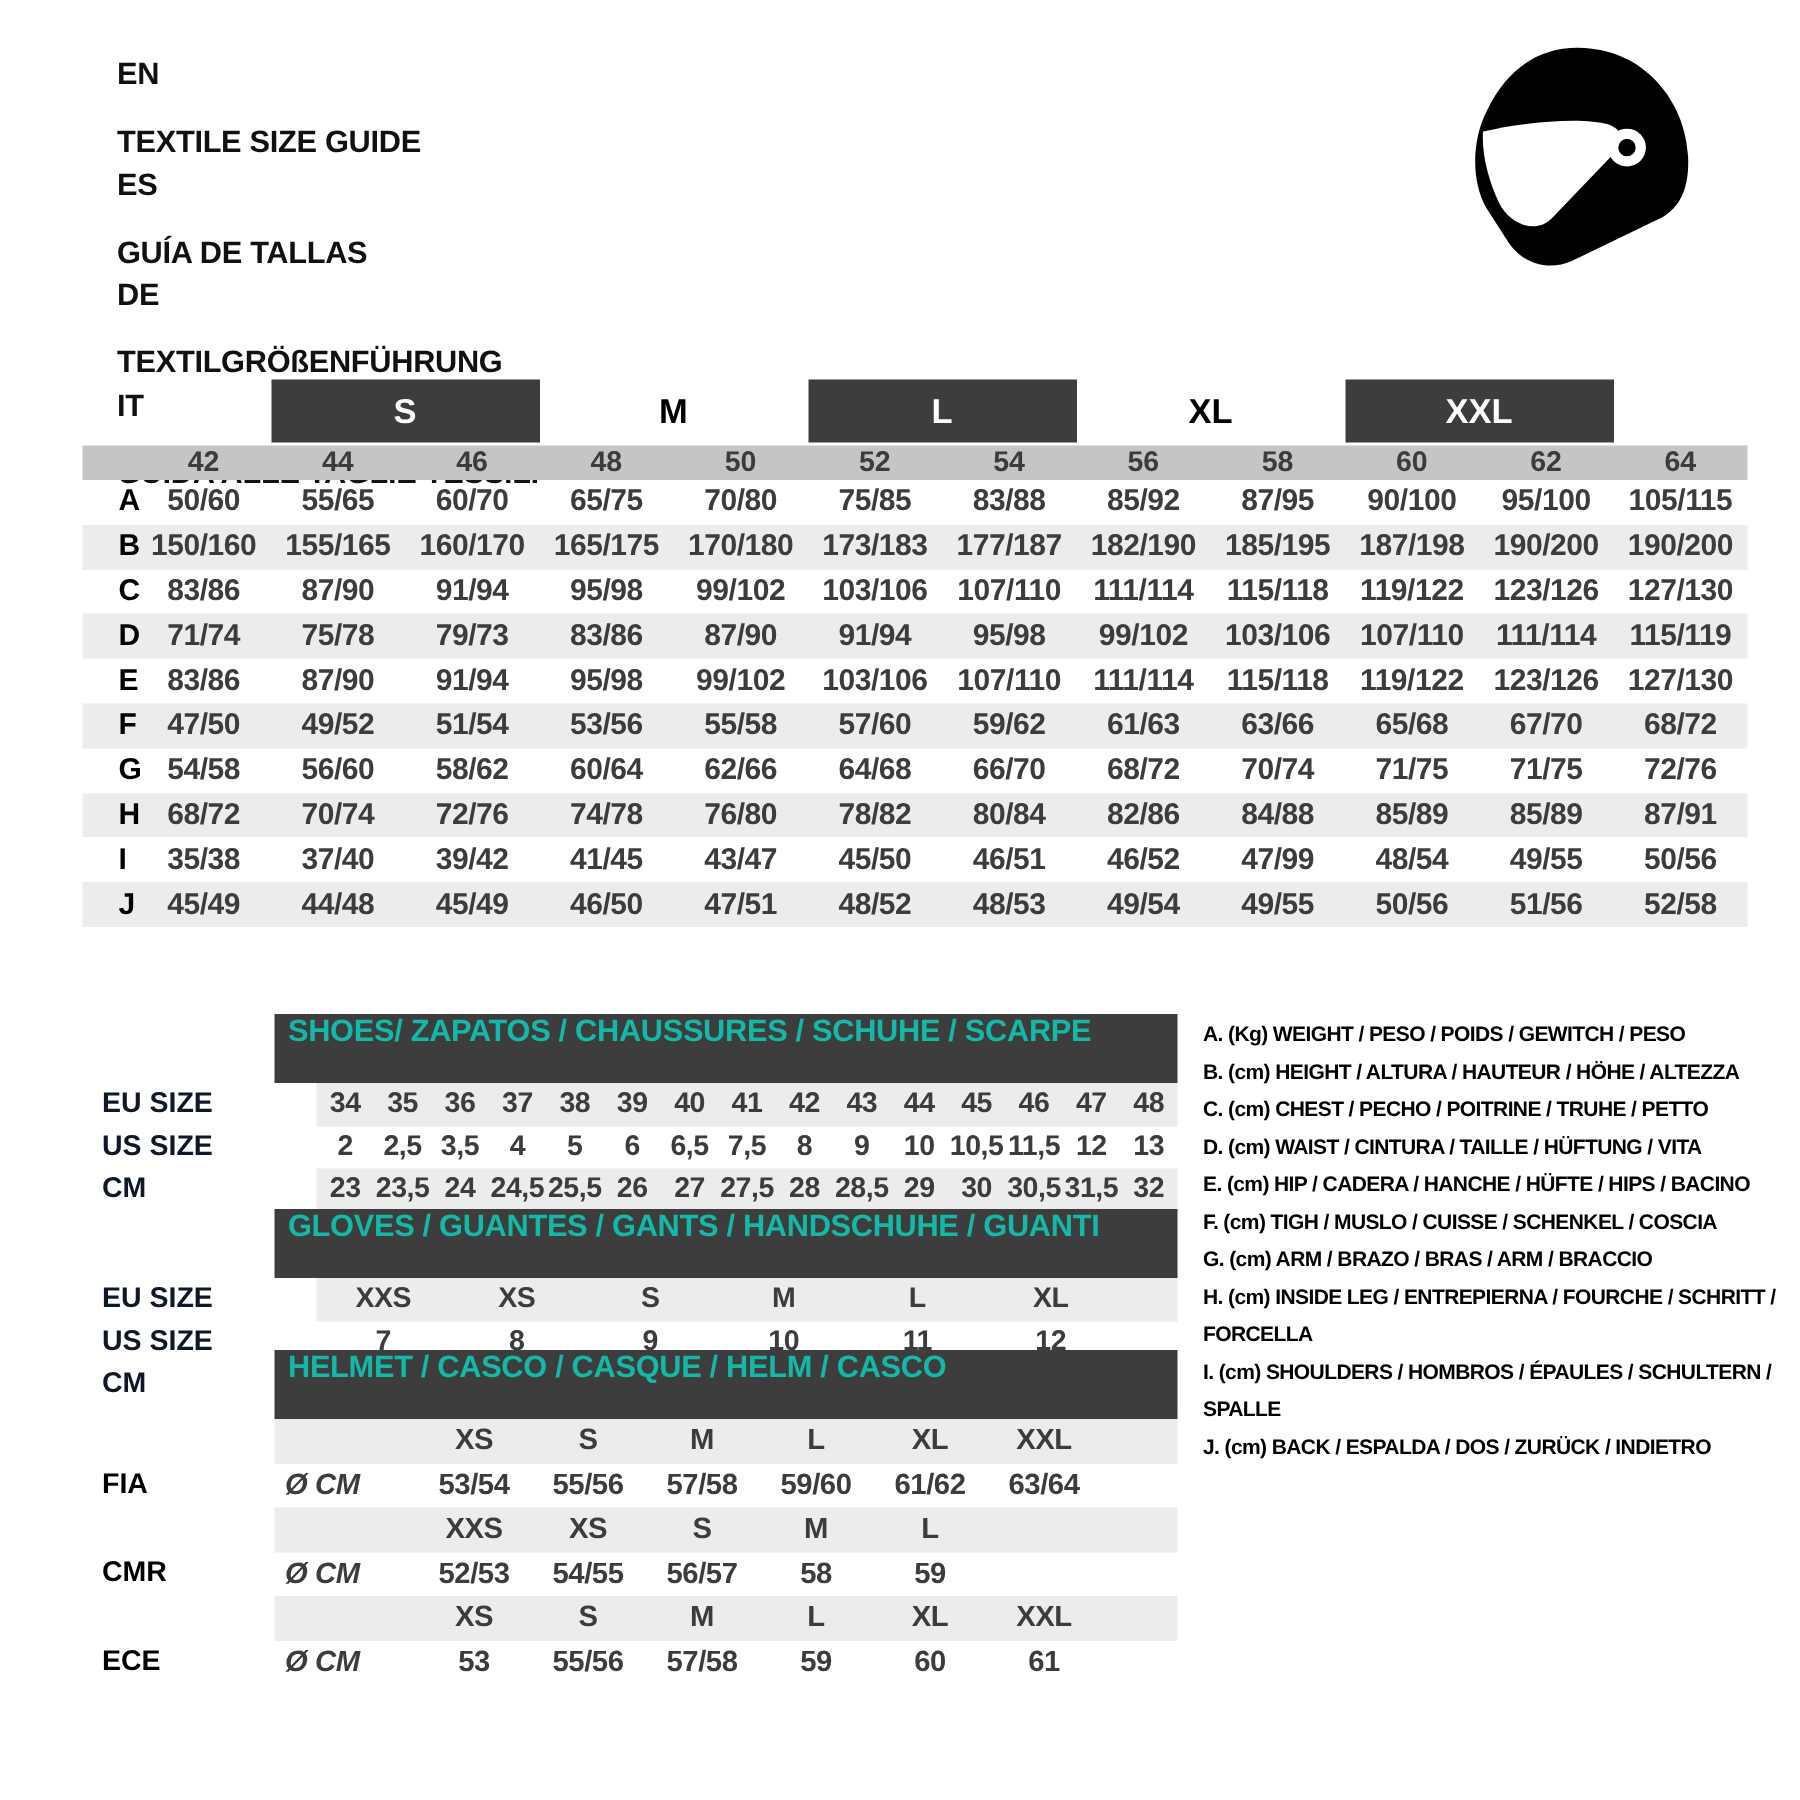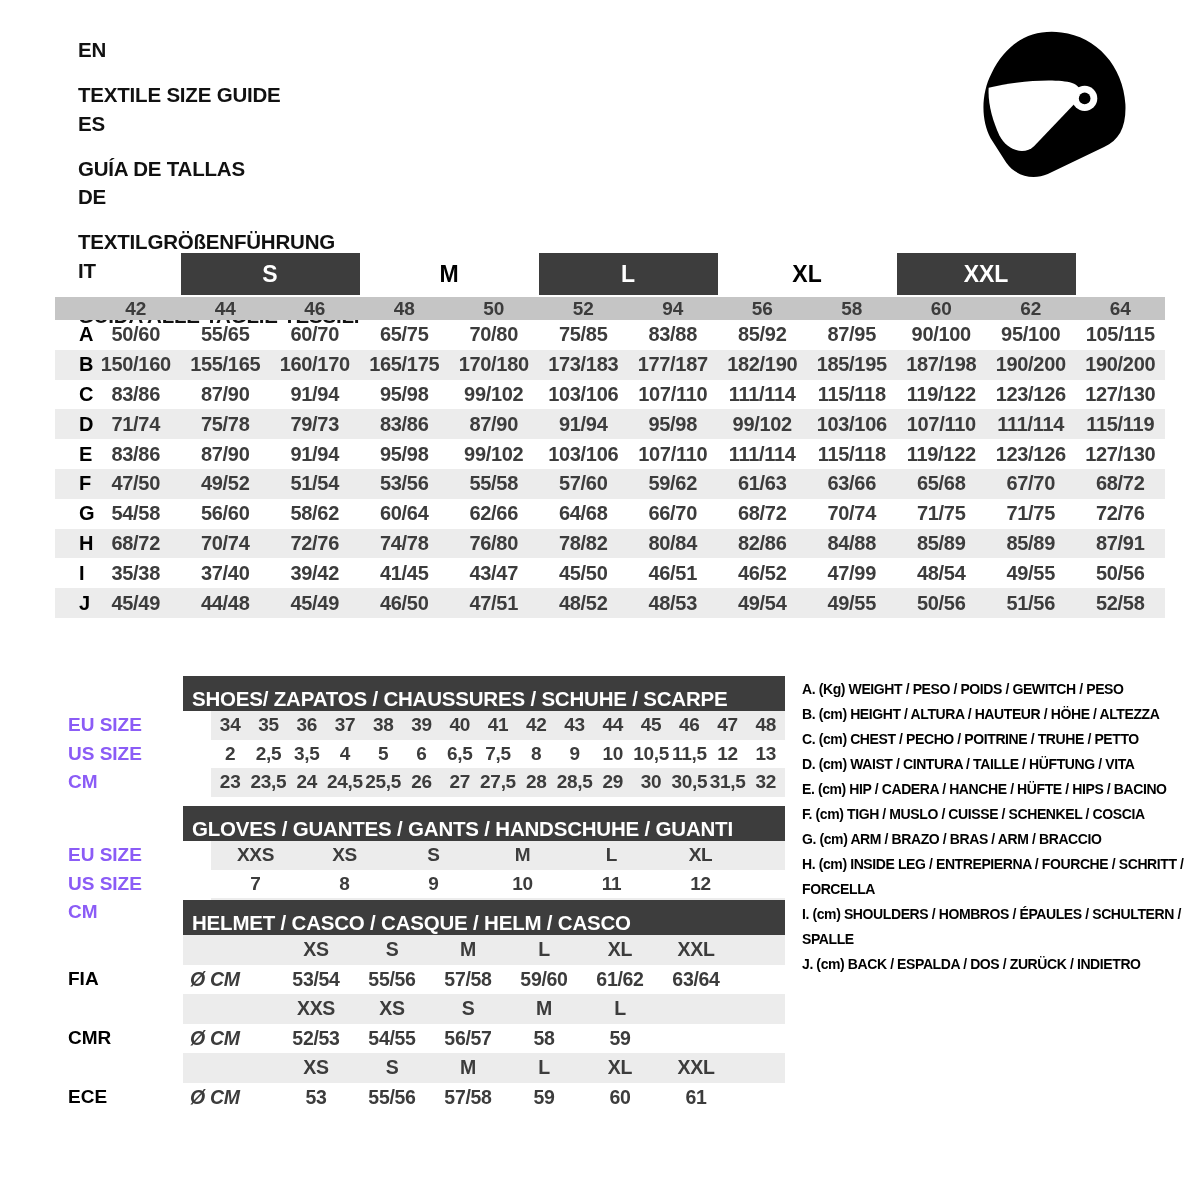--- a/index.html
+++ b/index.html
@@ -29,24 +29,24 @@
   .num-row{height:23px;background:#c5c5c5;align-items:center;text-align:center;font-size:19px;color:#3c3c3c;}
   .size-row{height:29.8px;align-items:center;text-align:center;font-size:20px;color:#3c3c3c;letter-spacing:-0.3px;}
   .size-row:nth-child(even){background:#ececec;}
   .row-letter{color:#000;text-align:left;padding-left:24px;}
 
   
   .block{position:absolute;left:68px;width:717px;}
   .shoes{top:676px;}
   .gloves{top:806px;}
   .helm{top:900px;}
-  .bar{margin-left:115px;height:35px;background:#3d3d3d;color:#ffffff;display:flex;align-items:flex-end;
+  .bar{margin-left:115px;height:46px;background:#3d3d3d;color:#14b8a6;display:flex;align-items:flex-start;
        padding-left:9px;font-size:20.5px;letter-spacing:-0.2px;}
   .strip-row{display:flex;height:28.5px;}
-  .strip-label{width:115px;display:flex;align-items:center;font-size:19px;color:#8b5cf6;}
+  .strip-label{width:115px;display:flex;align-items:center;font-size:19px;color:#0f172a;}
   .strip-cells{flex:1;display:grid;align-items:center;text-align:center;font-size:19px;color:#3c3c3c;letter-spacing:-0.3px;margin-left:28px;}
   .cols15{grid-template-columns:repeat(15,1fr);}
   .cols6{grid-template-columns:repeat(6,1fr);padding-right:40px;}
   .shoes .strip-row:nth-child(odd) .strip-cells,
   .gloves .strip-row:nth-child(odd) .strip-cells{background:#ececec;}
 
   .helm-row{display:flex;height:29.5px;}
   .helm-label{width:115px;display:flex;align-items:center;font-size:19px;color:#000;}
   .helm-cells{flex:1;display:grid;grid-template-columns:95px repeat(6,76px);align-items:center;
               text-align:center;font-size:19.5px;color:#3c3c3c;letter-spacing:-0.3px;}
@@ -109,21 +109,21 @@
       </div>
     </div>
     <div class="num-row">
       <div></div>
       <div>42</div>
         <div>44</div>
         <div>46</div>
         <div>48</div>
         <div>50</div>
         <div>52</div>
-        <div>94</div>
+        <div>54</div>
         <div>56</div>
         <div>58</div>
         <div>60</div>
         <div>62</div>
         <div>64</div>
     </div>
     <div class="rows">
       <div class="size-row">
         <div class="row-letter">A</div>
         <div class="cell">50/60</div>

